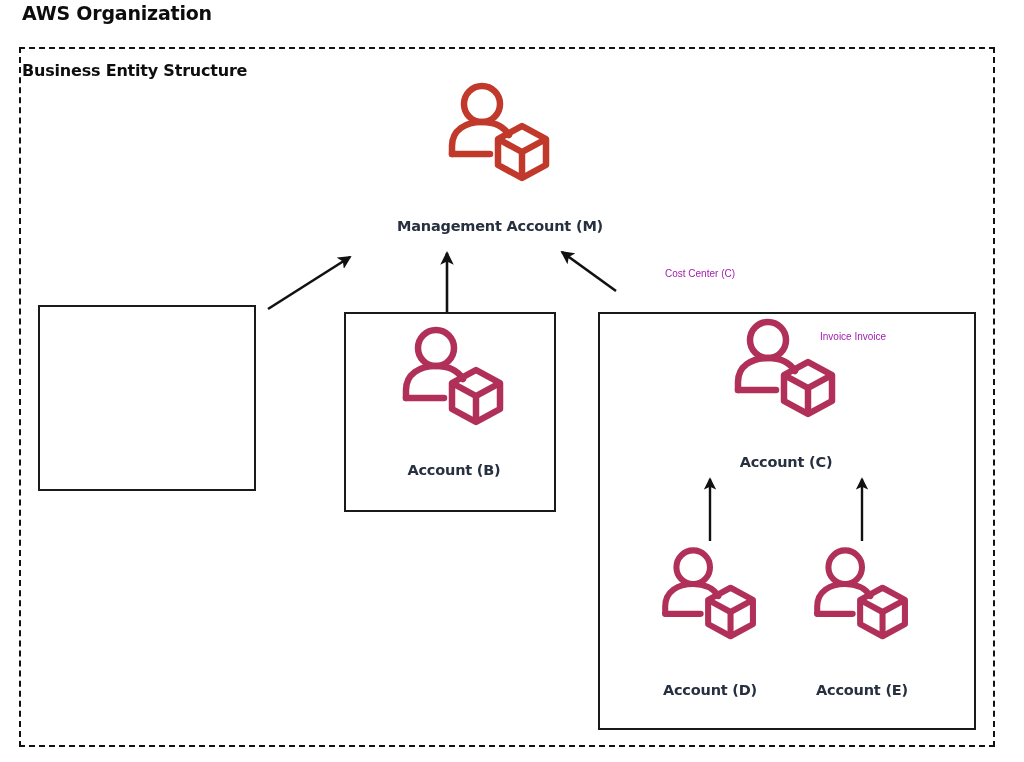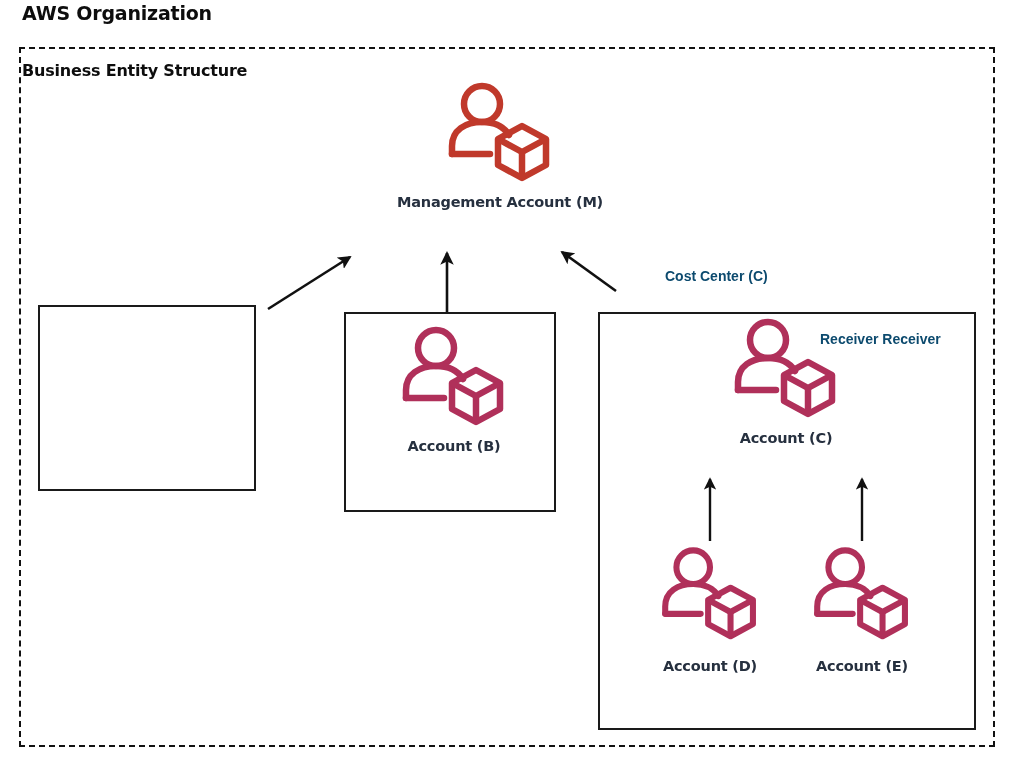--- a/index.html
+++ b/index.html
@@ -66,20 +66,21 @@
   .box-b { left: 344px; top: 312px; width: 212px; height: 200px; }
   .box-cc { left: 598px; top: 312px; width: 378px; height: 418px; }
 
   
   .node {
     position: absolute;
     display: flex;
     flex-direction: column;
     align-items: center;
     width: 180px;
+    gap: 24px;
   }
   .node .icon-wrap {
     width: 120px;
     height: 110px;
     display: block;
   }
   .node .icon-wrap svg { display: block; width: 100%; height: 100%; }
   .node .node-label {
     font-family: "DejaVu Sans", sans-serif;
     font-size: 14.5px;
@@ -98,23 +99,23 @@
   .node-d { left: 620px; top: 546px; }
   .node-e { left: 772px; top: 546px; text-align: center; }
 
   .node-d .icon-wrap, .node-e .icon-wrap { width: 112px; height: 104px; }
   .node-d .node-label, .node-e .node-label { margin-top: 8px; }
 
   
   .plain-label {
     position: absolute;
     font-family: "Liberation Sans", sans-serif;
-    font-size: 14px;
-    font-weight: bold;
-    color: #0c4a6e;
+    font-size: 10px;
+    font-weight: normal;
+    color: #a21caf;
     white-space: nowrap;
   }
   .label-costcenter { left: 665px; top: 268px; }
   .label-invoice    { left: 820px; top: 331px; }
 
   
   .arrow-layer {
     position: absolute;
     left: 0; top: 0;
     width: 1024px;
@@ -132,21 +133,21 @@
   <div class="org-boundary"></div>
 
   <div class="org-boundary-title">Business Entity Structure</div>
 
   <div class="acct-box box-a"></div>
   <div class="acct-box box-b"></div>
   <div class="acct-box box-cc"></div>
 
   <div class="plain-label label-costcenter">Cost Center (C)</div>
 
-  <div class="plain-label label-invoice">Receiver Receiver</div>
+  <div class="plain-label label-invoice">Invoice Invoice</div>
 
   <div class="node node-m">
     <div class="icon-wrap">
       <svg viewBox="0 0 120 110" xmlns="http://www.w3.org/2000/svg">
         <g fill="none" stroke="#C0392B" stroke-width="6.5" stroke-linecap="round" stroke-linejoin="round">
           <circle cx="42" cy="22" r="18"></circle>
           <path d="M12 72 V64 C12 48 25.5 40 42 40 C55 40 64 45 69 53"></path>
           <path d="M12 72 H50"></path>
         </g>
         <g fill="none" stroke="#C0392B" stroke-width="6.5" stroke-linejoin="round">

